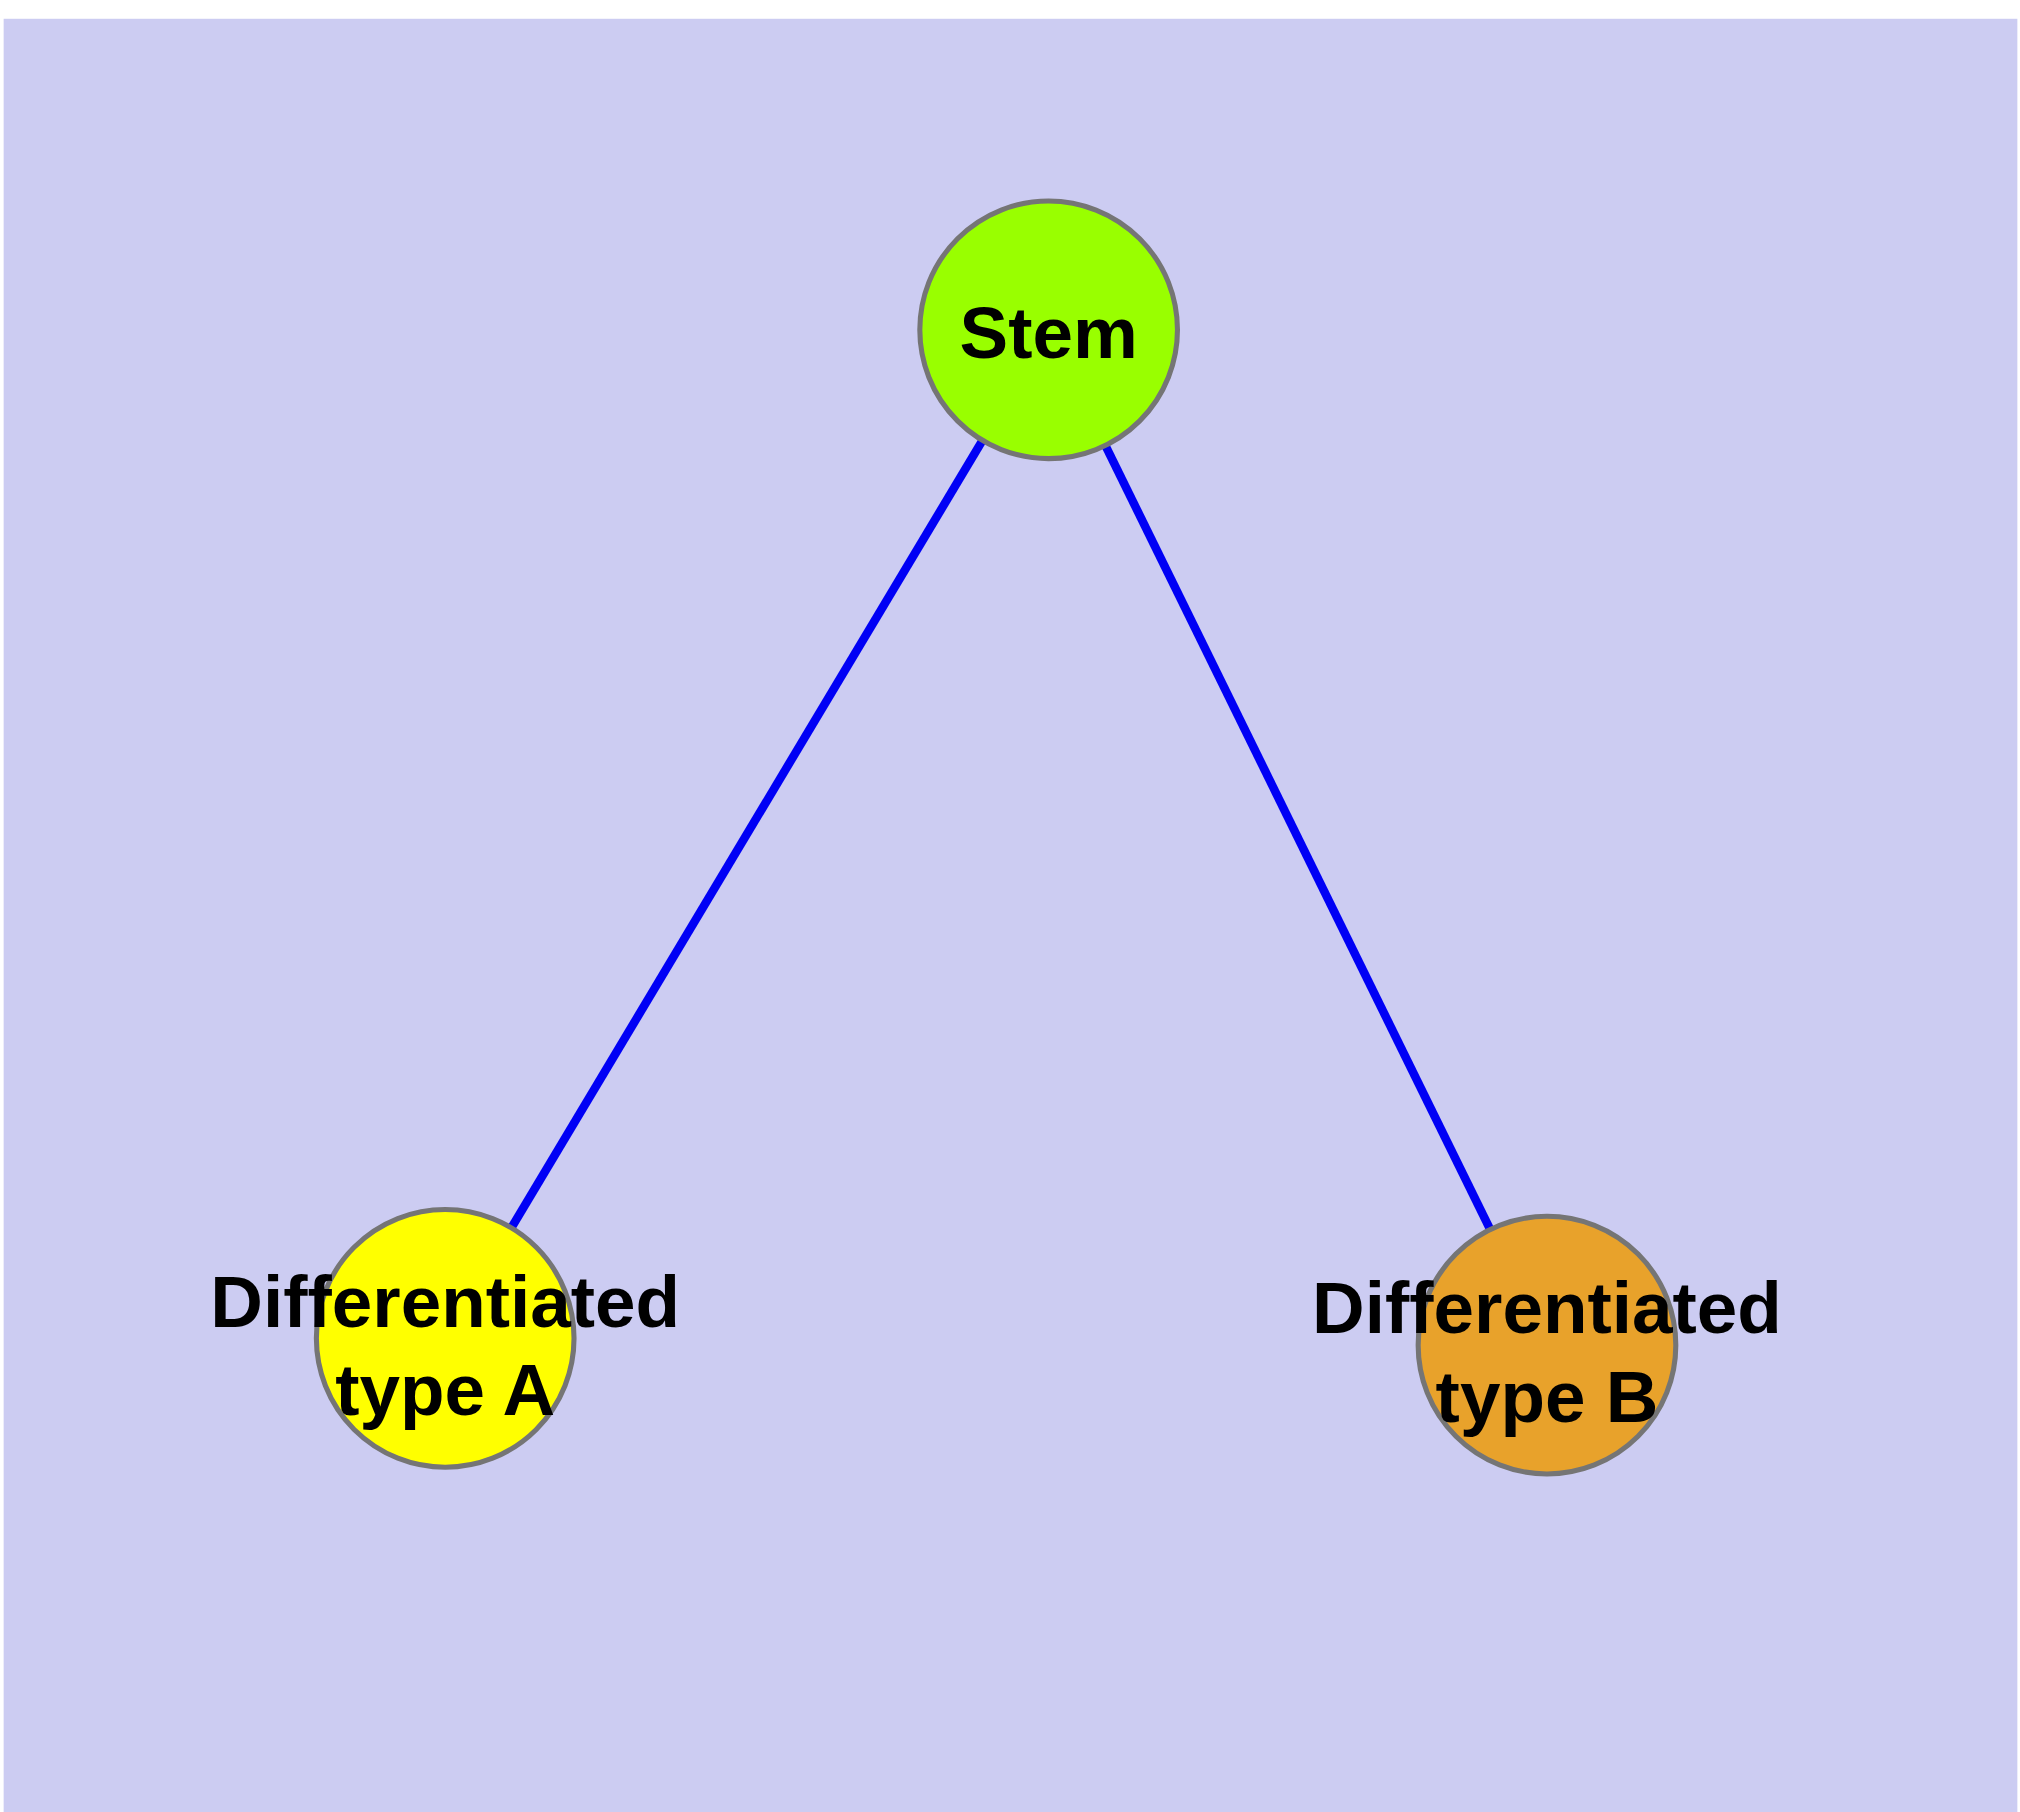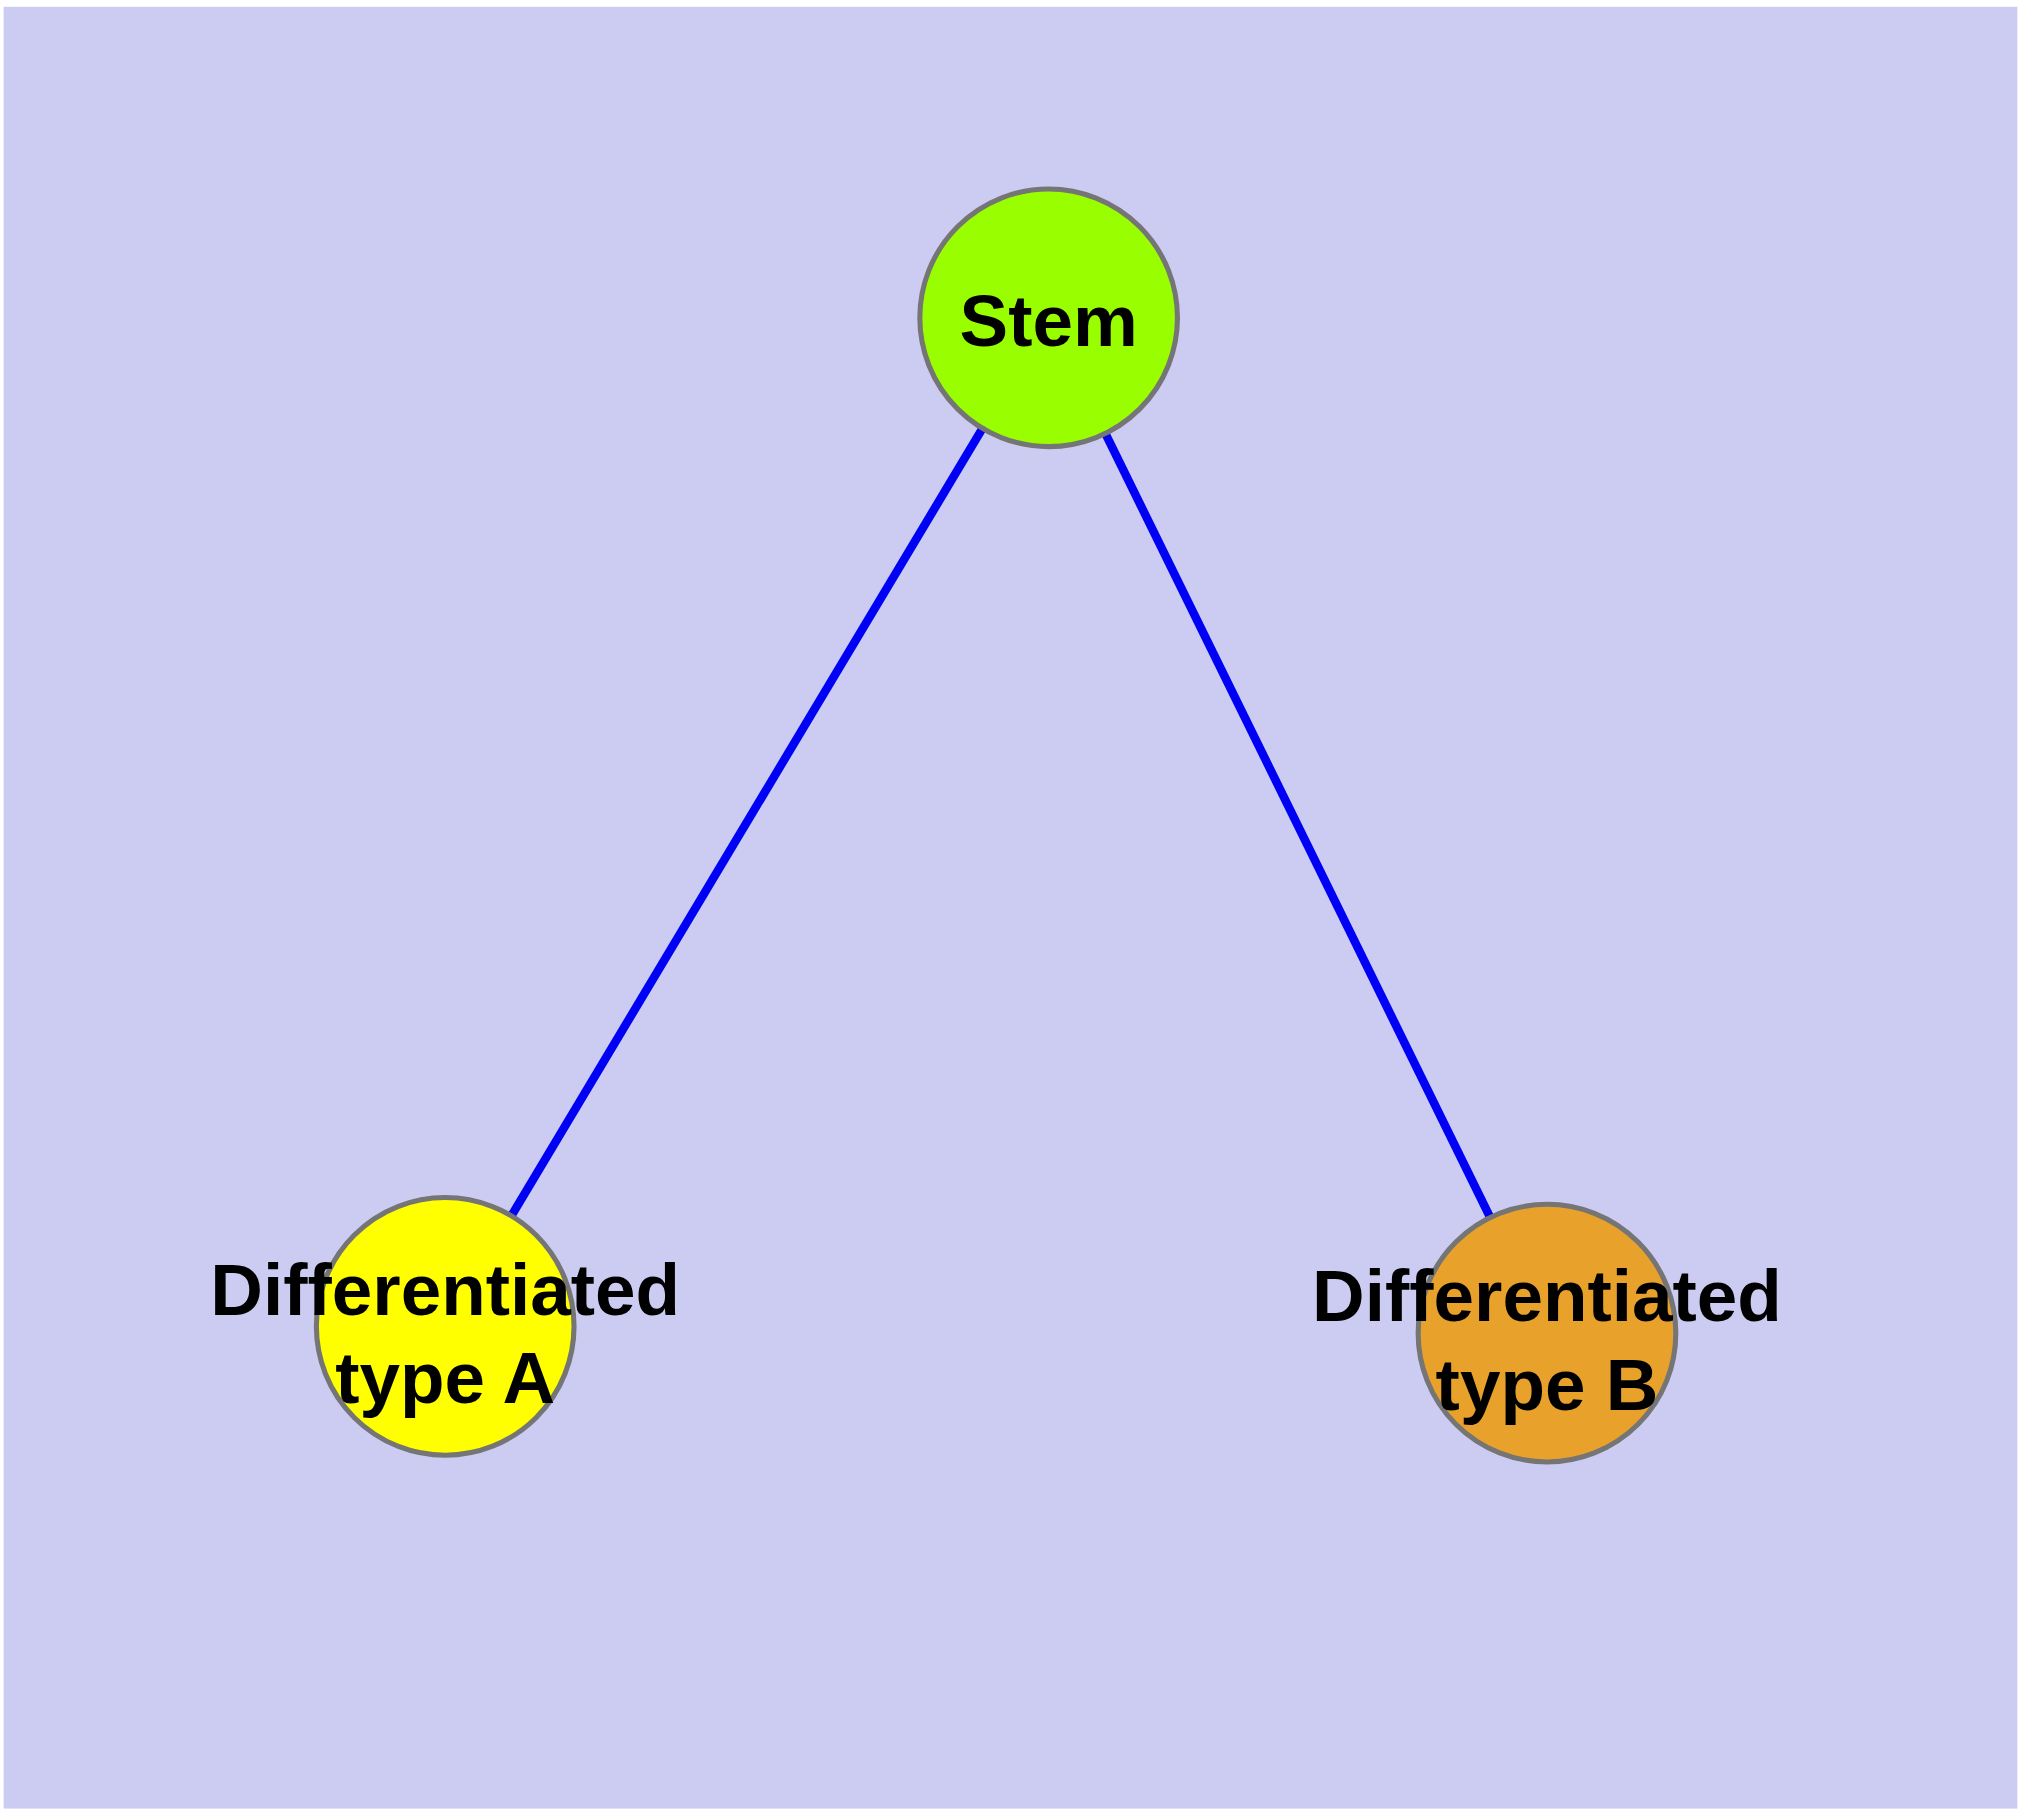--- a/index.html
+++ b/index.html
@@ -8,20 +8,21 @@
     background: #ffffff;
     width: 2021px;
     height: 1812px;
     overflow: hidden;
   }
   .stage {
     position: relative;
     width: 2021px;
     height: 1334px;
     font-family: "Liberation Sans", sans-serif;
+    margin-top: 12px;
   }
   svg.graph {
     display: block;
     width: 2021px;
     height: 1812px;
   }
   .edge-line {
     fill: none;
     stroke-linecap: butt;
   }

